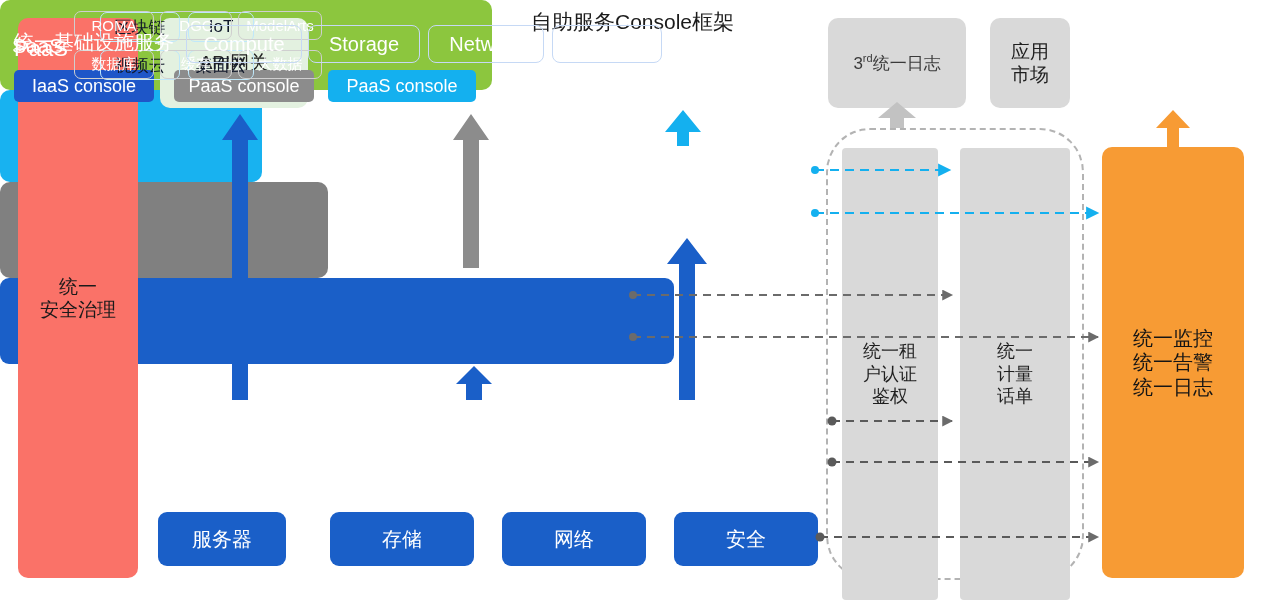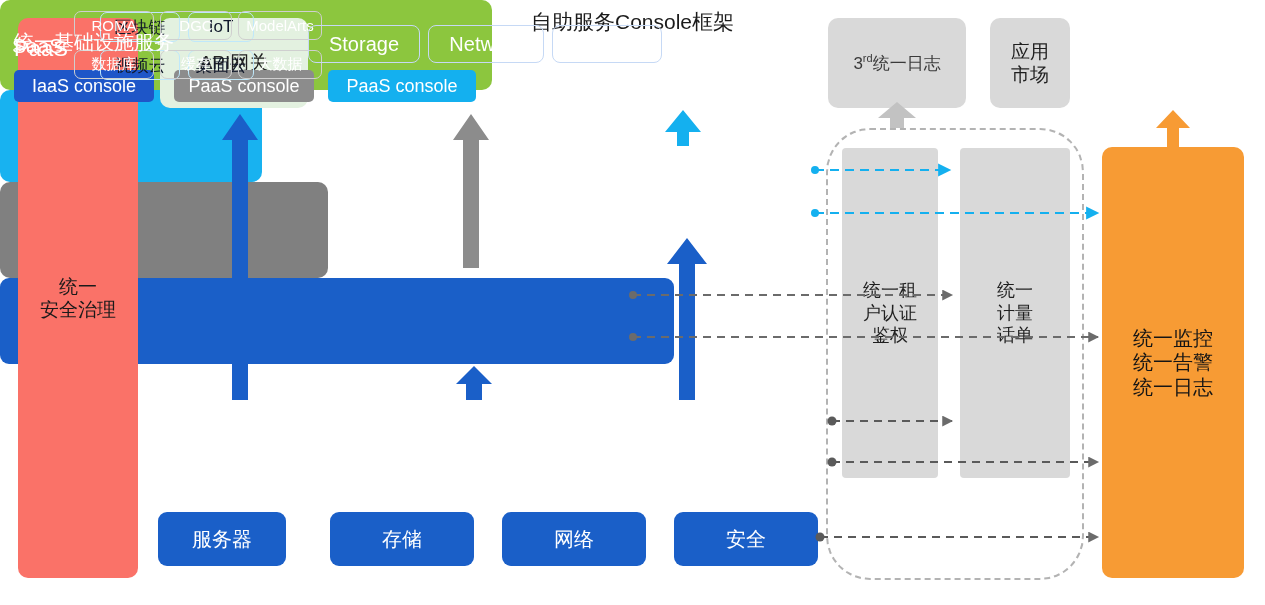--- a/index.html
+++ b/index.html
@@ -181,21 +181,21 @@
 
   
   .dashed-container {
     left: 826px; top: 128px; width: 258px; height: 452px;
     border: 2.5px dashed #b3b3b3;
     border-radius: 44px;
     background: transparent;
   }
   .gray-col {
     position: absolute;
-    top: 148px; height: 330px;
+    top: 148px; height: 452px;
     background: #d9d9d9;
     border-radius: 4px;
     color: #1f1f1f;
     font-size: 18px;
     display: flex; align-items: center; justify-content: center;
     text-align: center;
     line-height: 1.25;
   }
   .col-auth   { left: 842px; width: 96px; }
   .col-meter  { left: 960px; width: 110px; }
@@ -259,20 +259,21 @@
     <div class="paas-tag" style="left:74px;  top:11px; width:78px;">ROMA</div>
     <div class="paas-tag" style="left:160px; top:11px; width:70px;">DGC</div>
     <div class="paas-tag" style="left:238px; top:11px; width:82px;">ModelArts</div>
     <div class="paas-tag" style="left:74px;  top:50px; width:78px;">数据库</div>
     <div class="paas-tag" style="left:160px; top:50px; width:70px;">缓存</div>
     <div class="paas-tag" style="left:238px; top:50px; width:82px;">大数据</div>
   </div>
 
   <div class="panel-infra">
     <div class="infra-label">统一基础设施服务</div>
+    <div class="infra-tag" style="left:186px; width:114px;">Compute</div>
     <div class="infra-tag" style="left:308px; width:110px;">Storage</div>
     <div class="infra-tag" style="left:428px; width:114px;">Network</div>
     <div class="infra-tag" style="left:552px; width:108px;">CCE</div>
   </div>
 
   <div class="hw-box" style="left:158px; width:128px;text-align:right;">服务器</div>
   <div class="hw-box" style="left:330px; width:144px;">存储</div>
   <div class="hw-box" style="left:502px; width:144px;">网络</div>
   <div class="hw-box" style="left:674px; width:144px;">安全</div>
 

